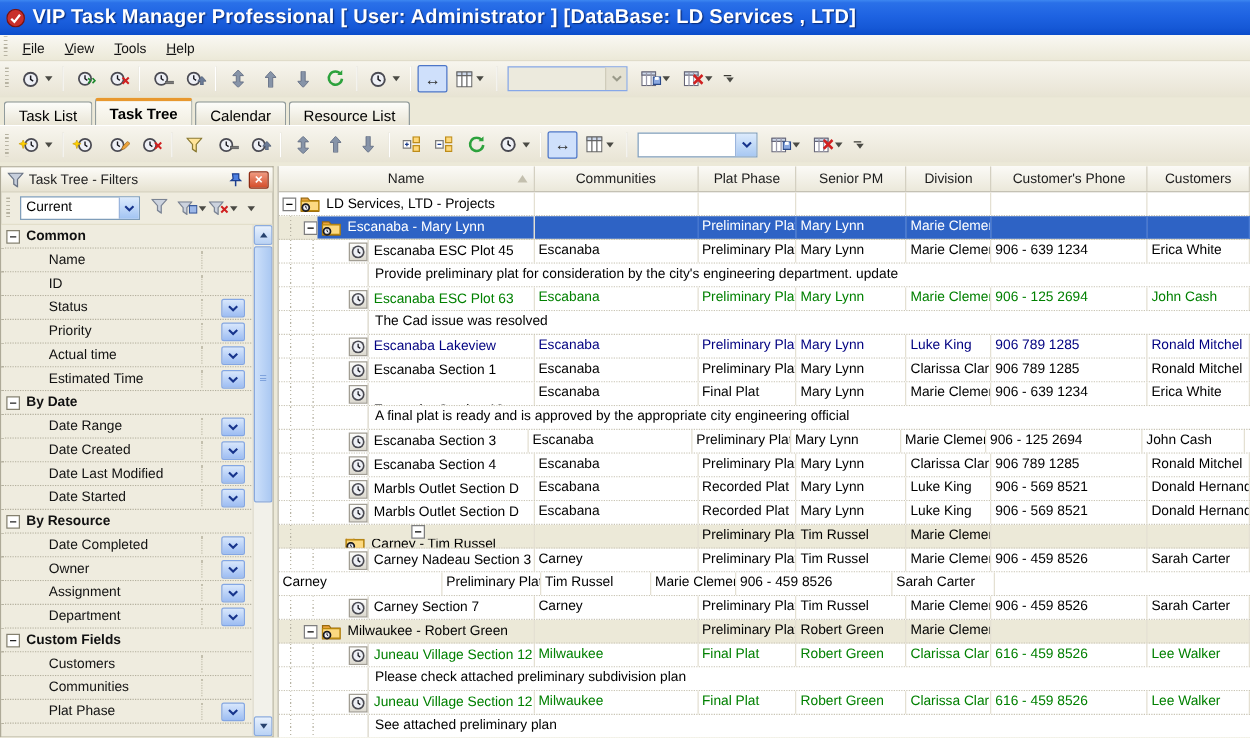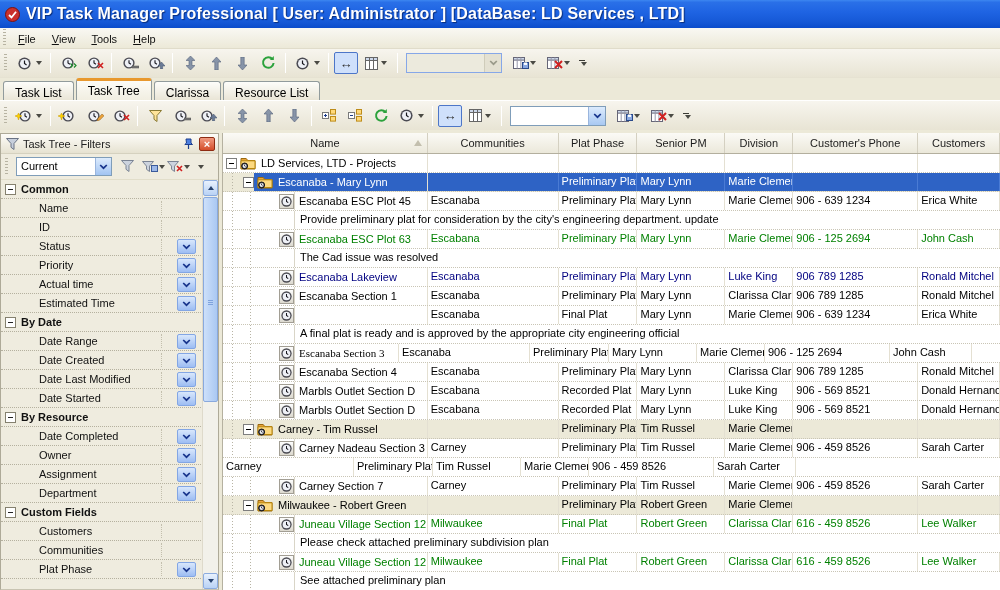--- a/index.html
+++ b/index.html
@@ -37,21 +37,21 @@
     background:linear-gradient(#dcebfd,#a8c8f2); border-left:1px solid #9ab5dd; }
   .tcombo.disabled .cbtn { background:#e4e1d2; border-left:1px solid #cfccba; }
   .tmore { width:14px; height:22px; display:flex; flex-direction:column; align-items:center; justify-content:center; gap:1px; }
   .tmore .bar { width:6px; height:1px; background:#3a3a34; }
   .fitw { font-size:13px; font-weight:bold; color:#333; line-height:1; }
 
   
   .tabstrip { height:22px; display:flex; align-items:flex-end; padding-left:3px; background:#ece9d8; }
   .tab { height:19px; padding:4px 11px 0; font-size:12px; border:1px solid #919b9c; border-bottom:none; border-radius:3px 3px 0 0;
     background:linear-gradient(#fdfdfa,#e9e5d6); margin-right:2px; }
-  .tab.active { height:22px; padding-top:3px; background:linear-gradient(#fcfbf6,#f1eee1); border-top:3px solid #e8982e; position:relative; z-index:2; }
+  .tab.active { height:22px; padding-top:3px; background:linear-gradient(#fcfbf6,#f1eee1); border-top:3px solid #e8982e; position:relative; z-index:2;font-weight:bold; }
 
   
   .content { height:460px; display:flex; align-items:stretch; background:#ece9d8; padding-top:3px; }
 
   
   .sidebar { width:219px; display:flex; flex-direction:column; border:1px solid #aeaa98; border-bottom-color:#c8c4b2; background:#efecdf; }
   .fp-header { height:20px; display:flex; align-items:center; gap:4px; padding:0 3px 0 5px;
     background:linear-gradient(#fdfcf8,#e6e2d1); border-bottom:1px solid #d5d1bf; }
   .fp-title { flex:1; font-size:11px; color:#222; }
   .xbtn { width:16px; height:14px; border:1px solid #8e2b12; border-radius:2px; background:linear-gradient(#f09a80,#d44d2a);
@@ -301,21 +301,21 @@
       </span>
       <span class="tmore">
         <span class="bar"></span>
         <span class="caret"></span>
       </span>
     </div>
 
   <div class="tabstrip" id="tabstrip">
       <span class="tab">Task List</span>
       <span class="tab active">Task Tree</span>
-      <span class="tab">Clarissa</span>
+      <span class="tab">Calendar</span>
       <span class="tab">Resource List</span>
     </div>
 
   <div class="toolbar toolbar2" id="toolbar-tree">
       <span class="grip"></span>
       <span class="tbtn withcaret">
         <span style="display: flex;">
           <span class="tico">
             <svg width="12" height="12" viewBox="0 0 12 12">
               <circle cx="6" cy="6" r="5.6" fill="#4a4a52"></circle>
@@ -922,21 +922,21 @@
             <div class="cell" style="width: 88px;">Mary Lynn</div>
             <div class="cell" style="width: 68px;">Marie Clemer</div>
             <div class="cell" style="width: 125px;">906 - 639 1234</div>
             <div class="cell" style="width: 82px;">Erica White</div>
           </div>
           <div class="row note">
             <div class="tgutter"></div>
             <div class="ntext">A final plat is ready and is approved by the appropriate city engineering official</div>
           </div>
           <div class="row task">
-            <div class="ncell" style="width: 176px; font-family: Liberation Serif, serif;">
+            <div class="ncell" style="width: 200px;">
               <span class="tgutter">
                 <span class="tibox">
                   <svg width="11" height="11" viewBox="0 0 12 12">
                     <circle cx="6" cy="6" r="5.6" fill="#4a4a52"></circle>
                     <circle cx="6" cy="6" r="4.2" fill="#eef0f6"></circle>
                     <path d="M6 3.2V6l1.9 1.3" stroke="#15151c" stroke-width="1.1" fill="none"></path>
                   </svg>
                 </span>
               </span>
               <span class="nlabel" style="padding-left: 4px;">Escanaba Section 3</span>
@@ -1000,105 +1000,105 @@
                 </span>
               </span>
               <span class="nlabel" style="padding-left: 4px;">Marbls Outlet Section D</span>
             </div>
             <div class="cell" style="width: 131px;">Escabana</div>
             <div class="cell" style="width: 79px;">Recorded Plat</div>
             <div class="cell" style="width: 88px;">Mary Lynn</div>
             <div class="cell" style="width: 68px;">Luke King</div>
             <div class="cell" style="width: 125px;">906 - 569 8521</div>
             <div class="cell" style="width: 82px;">Donald Hernande</div>
+          </div>
+          <div class="row group">
+            <div class="ncell ggutter-lines" style="width: 205px; padding-left: 20px; flex-direction: column;">
+              <span class="expander"></span>
+              <span class="ncontent">
+                <span class="tifolder">
+                  <svg width="16" height="13" viewBox="0 0 16 13">
+                    <path d="M1 1.5h5.2L7.8 3.5H15v8.5H1z" fill="#e8a33d" stroke="#9a6a10"></path>
+                    <path d="M1 3.8h14v7.7H1z" fill="#fcd981" stroke="#b8860b"></path>
+                    <circle cx="4.6" cy="9" r="3" fill="#3a3a42" stroke="#15151c"></circle>
+                    <circle cx="4.6" cy="9" r="2" fill="#eef0f6"></circle>
+                    <path d="M4.6 7.6V9l1 .7" stroke="#15151c" stroke-width="0.8" fill="none"></path>
+                  </svg>
+                </span>
+                <span class="nlabel">Carney - Tim Russel</span>
+              </span>
+            </div>
+            <div class="cell" style="width: 131px;"></div>
+            <div class="cell" style="width: 79px;">Preliminary Plat</div>
+            <div class="cell" style="width: 88px;">Tim Russel</div>
+            <div class="cell" style="width: 68px;">Marie Clemer</div>
+            <div class="cell" style="width: 125px;"></div>
+            <div class="cell" style="width: 82px;"></div>
+          </div>
+          <div class="row task">
+            <div class="ncell" style="width: 205px;">
+              <span class="tgutter">
+                <span class="tibox">
+                  <svg width="11" height="11" viewBox="0 0 12 12">
+                    <circle cx="6" cy="6" r="5.6" fill="#4a4a52"></circle>
+                    <circle cx="6" cy="6" r="4.2" fill="#eef0f6"></circle>
+                    <path d="M6 3.2V6l1.9 1.3" stroke="#15151c" stroke-width="1.1" fill="none"></path>
+                  </svg>
+                </span>
+              </span>
+              <span class="nlabel" style="padding-left: 4px;">Carney Nadeau Section 3</span>
+            </div>
+            <div class="cell" style="width: 131px;">Carney</div>
+            <div class="cell" style="width: 79px;">Preliminary Plat</div>
+            <div class="cell" style="width: 88px;">Tim Russel</div>
+            <div class="cell" style="width: 68px;">Marie Clemer</div>
+            <div class="cell" style="width: 125px;">906 - 459 8526</div>
+            <div class="cell" style="width: 82px;">Sarah Carter</div>
+          </div>
+          <div class="row task">
+            <div class="cell" style="width: 131px;">Carney</div>
+            <div class="cell" style="width: 79px;">Preliminary Plat</div>
+            <div class="cell" style="width: 88px;">Tim Russel</div>
+            <div class="cell" style="width: 68px;">Marie Clemer</div>
+            <div class="cell" style="width: 125px;">906 - 459 8526</div>
+            <div class="cell" style="width: 82px;">Sarah Carter</div>
+          </div>
+          <div class="row task">
+            <div class="ncell" style="width: 205px;">
+              <span class="tgutter">
+                <span class="tibox">
+                  <svg width="11" height="11" viewBox="0 0 12 12">
+                    <circle cx="6" cy="6" r="5.6" fill="#4a4a52"></circle>
+                    <circle cx="6" cy="6" r="4.2" fill="#eef0f6"></circle>
+                    <path d="M6 3.2V6l1.9 1.3" stroke="#15151c" stroke-width="1.1" fill="none"></path>
+                  </svg>
+                </span>
+              </span>
+              <span class="nlabel" style="padding-left: 4px;">Carney Section 7</span>
+            </div>
+            <div class="cell" style="width: 131px;">Carney</div>
+            <div class="cell" style="width: 79px;">Preliminary Plat</div>
+            <div class="cell" style="width: 88px;">Tim Russel</div>
+            <div class="cell" style="width: 68px;">Marie Clemer</div>
+            <div class="cell" style="width: 125px;">906 - 459 8526</div>
+            <div class="cell" style="width: 82px;">Sarah Carter</div>
           </div>
           <div class="row group">
             <div class="ncell ggutter-lines" style="width: 205px; padding-left: 20px;">
               <span class="expander"></span>
               <span class="ncontent">
                 <span class="tifolder">
                   <svg width="16" height="13" viewBox="0 0 16 13">
                     <path d="M1 1.5h5.2L7.8 3.5H15v8.5H1z" fill="#e8a33d" stroke="#9a6a10"></path>
                     <path d="M1 3.8h14v7.7H1z" fill="#fcd981" stroke="#b8860b"></path>
                     <circle cx="4.6" cy="9" r="3" fill="#3a3a42" stroke="#15151c"></circle>
                     <circle cx="4.6" cy="9" r="2" fill="#eef0f6"></circle>
                     <path d="M4.6 7.6V9l1 .7" stroke="#15151c" stroke-width="0.8" fill="none"></path>
                   </svg>
                 </span>
-                <span class="nlabel">Carney - Tim Russel</span>
-              </span>
-            </div>
-            <div class="cell" style="width: 131px;"></div>
-            <div class="cell" style="width: 79px;">Preliminary Plat</div>
-            <div class="cell" style="width: 88px;">Tim Russel</div>
-            <div class="cell" style="width: 68px;">Marie Clemer</div>
-            <div class="cell" style="width: 125px;"></div>
-            <div class="cell" style="width: 82px;"></div>
-          </div>
-          <div class="row task">
-            <div class="ncell" style="width: 205px;">
-              <span class="tgutter">
-                <span class="tibox">
-                  <svg width="11" height="11" viewBox="0 0 12 12">
-                    <circle cx="6" cy="6" r="5.6" fill="#4a4a52"></circle>
-                    <circle cx="6" cy="6" r="4.2" fill="#eef0f6"></circle>
-                    <path d="M6 3.2V6l1.9 1.3" stroke="#15151c" stroke-width="1.1" fill="none"></path>
-                  </svg>
-                </span>
-              </span>
-              <span class="nlabel" style="padding-left: 4px;">Carney Nadeau Section 3</span>
-            </div>
-            <div class="cell" style="width: 131px;">Carney</div>
-            <div class="cell" style="width: 79px;">Preliminary Plat</div>
-            <div class="cell" style="width: 88px;">Tim Russel</div>
-            <div class="cell" style="width: 68px;">Marie Clemer</div>
-            <div class="cell" style="width: 125px;">906 - 459 8526</div>
-            <div class="cell" style="width: 82px;">Sarah Carter</div>
-          </div>
-          <div class="row task">
-            <div class="cell" style="width: 131px;">Carney</div>
-            <div class="cell" style="width: 79px;">Preliminary Plat</div>
-            <div class="cell" style="width: 88px;">Tim Russel</div>
-            <div class="cell" style="width: 68px;">Marie Clemer</div>
-            <div class="cell" style="width: 125px;">906 - 459 8526</div>
-            <div class="cell" style="width: 82px;">Sarah Carter</div>
-          </div>
-          <div class="row task">
-            <div class="ncell" style="width: 205px;">
-              <span class="tgutter">
-                <span class="tibox">
-                  <svg width="11" height="11" viewBox="0 0 12 12">
-                    <circle cx="6" cy="6" r="5.6" fill="#4a4a52"></circle>
-                    <circle cx="6" cy="6" r="4.2" fill="#eef0f6"></circle>
-                    <path d="M6 3.2V6l1.9 1.3" stroke="#15151c" stroke-width="1.1" fill="none"></path>
-                  </svg>
-                </span>
-              </span>
-              <span class="nlabel" style="padding-left: 4px;">Carney Section 7</span>
-            </div>
-            <div class="cell" style="width: 131px;">Carney</div>
-            <div class="cell" style="width: 79px;">Preliminary Plat</div>
-            <div class="cell" style="width: 88px;">Tim Russel</div>
-            <div class="cell" style="width: 68px;">Marie Clemer</div>
-            <div class="cell" style="width: 125px;">906 - 459 8526</div>
-            <div class="cell" style="width: 82px;">Sarah Carter</div>
-          </div>
-          <div class="row group">
-            <div class="ncell ggutter-lines" style="width: 205px; padding-left: 20px;">
-              <span class="expander"></span>
-              <span class="ncontent">
-                <span class="tifolder">
-                  <svg width="16" height="13" viewBox="0 0 16 13">
-                    <path d="M1 1.5h5.2L7.8 3.5H15v8.5H1z" fill="#e8a33d" stroke="#9a6a10"></path>
-                    <path d="M1 3.8h14v7.7H1z" fill="#fcd981" stroke="#b8860b"></path>
-                    <circle cx="4.6" cy="9" r="3" fill="#3a3a42" stroke="#15151c"></circle>
-                    <circle cx="4.6" cy="9" r="2" fill="#eef0f6"></circle>
-                    <path d="M4.6 7.6V9l1 .7" stroke="#15151c" stroke-width="0.8" fill="none"></path>
-                  </svg>
-                </span>
                 <span class="nlabel">Milwaukee - Robert Green</span>
               </span>
             </div>
             <div class="cell" style="width: 131px;"></div>
             <div class="cell" style="width: 79px;">Preliminary Plat</div>
             <div class="cell" style="width: 88px;">Robert Green</div>
             <div class="cell" style="width: 68px;">Marie Clemer</div>
             <div class="cell" style="width: 125px;"></div>
             <div class="cell" style="width: 82px;"></div>
           </div>

